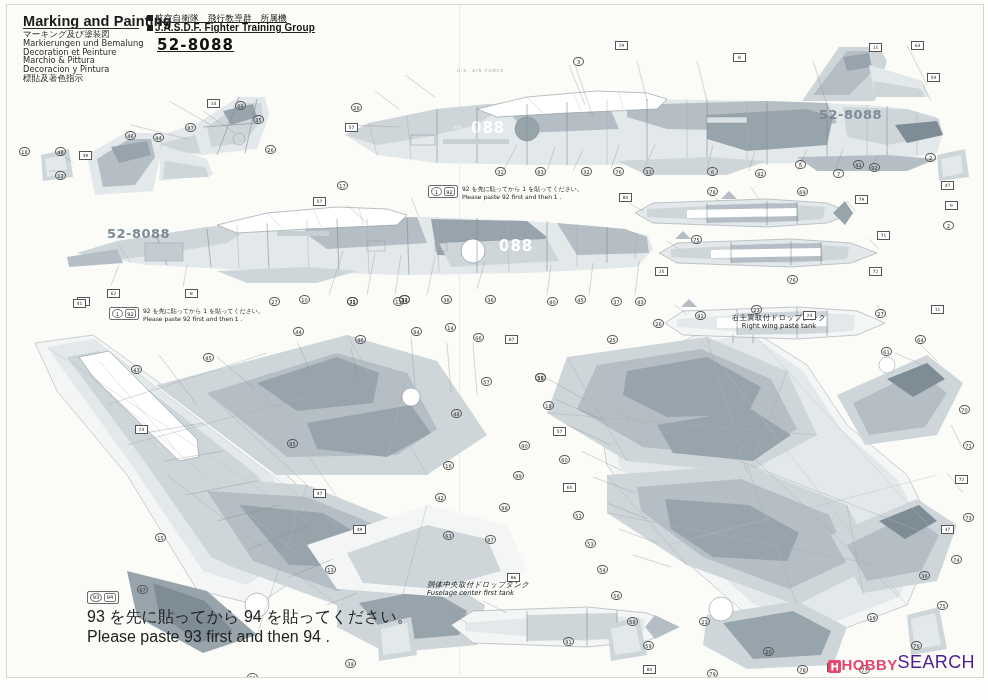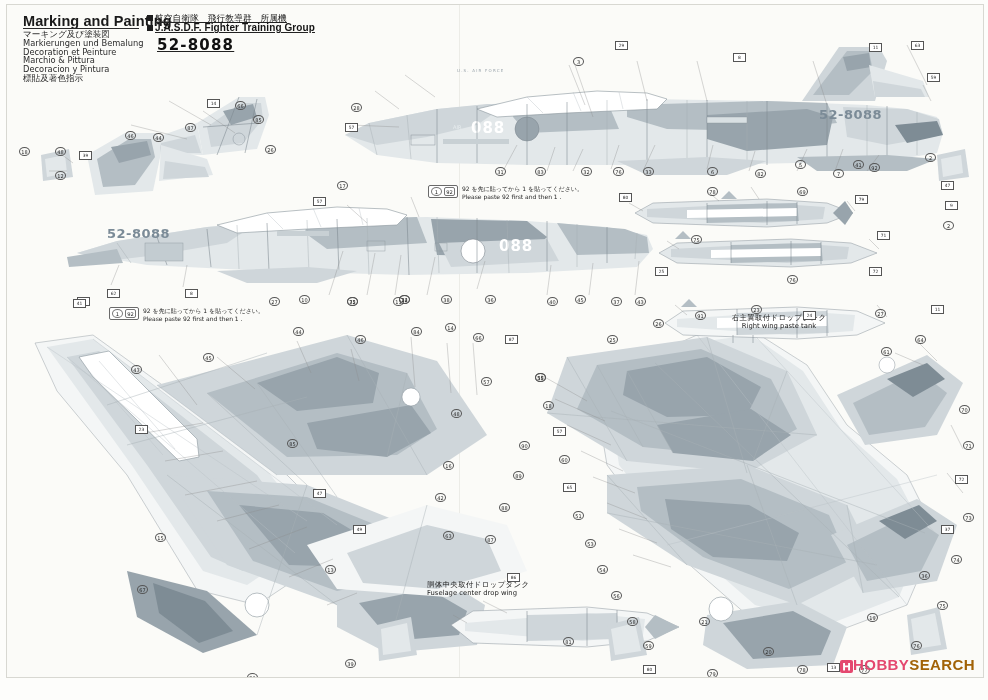--- a/index.html
+++ b/index.html
@@ -60,21 +60,21 @@
   }
   .logo .mark{
     width:13px;height:13px;background:#e4486f;border-radius:2px;position:relative;
   }
   .logo .mark:after{
     content:"";position:absolute;left:3px;top:2.5px;width:7px;height:8px;
     background:#fff;
     clip-path:polygon(0% 0%,28% 0%,28% 38%,72% 38%,72% 0%,100% 0%,100% 100%,72% 100%,72% 58%,28% 58%,28% 100%,0% 100%);
   }
   .logo .h{font-size:15px;font-weight:bold;color:#e4486f;letter-spacing:.4px;font-family:"Liberation Sans",sans-serif;}
-  .logo .s{font-size:15px;font-weight:bold;color:#a16207;letter-spacing:.4px;font-family:"Liberation Sans",sans-serif;}
+  .logo .s{font-size:18px;font-weight:normal;color:#4c1d95;letter-spacing:.4px;font-family:"Liberation Sans",sans-serif;}
   
   .svgwrap{position:absolute;left:0;top:0;width:976px;height:672px;pointer-events:none;}
   
   .cn{
     position:absolute;font-size:5.6px;font-family:"DejaVu Sans",sans-serif;color:#2a2a2a;
     line-height:6px;white-space:nowrap;
   }
   .cn.circ{
     border:.6px solid #555;border-radius:50%;
     min-width:7px;height:7px;padding:0 1px;display:flex;align-items:center;justify-content:center;
@@ -422,28 +422,38 @@
       <span class="chips">
         <span class="chip">1</span>
         <span class="chip b">92</span>
       </span>
       <span>
         <div class="txt">92 を先に貼ってから 1 を貼ってください。</div>
         <div class="txt">Please paste 92 first and then 1 .</div>
       </span>
     </div>
 
+    <div style="position:absolute;left:80px;top:580px;">
+      <span class="chips" style="display:inline-flex;gap:2px;border:.7px solid #6a6a6a;border-radius:2px;padding:1px 2px;background:#fff;">
+        <span class="chip" style="display:flex;align-items:center;justify-content:center;font-size:5.2px;font-family:'DejaVu Sans',sans-serif;border:.6px solid #777;border-radius:50%;width:10px;height:7px;background:#fff;">93</span>
+        <span class="chip b" style="display:flex;align-items:center;justify-content:center;font-size:5.2px;font-family:'DejaVu Sans',sans-serif;border:.6px solid #777;border-radius:2px;width:10px;height:7px;background:#fff;">94</span>
+      </span>
+      <div style="margin-top:3px;">
+        <div class="txt">93 を先に貼ってから 94 を貼ってください。</div>
+        <div class="txt">Please paste 93 first and then 94 .</div>
+      </div>
+    </div>
 
     <div class="tcap" style="left:642px;top:308px;width:260px;">
       <div class="jp">右主翼取付ドロップタンク</div>
       <div class="en">Right wing paste tank</div>
     </div>
-    <div class="tcap" style="left:420px;top:575px;width:260px;text-align:left;">
+    <div class="tcap" style="left:420px;top:575px;width:260px;text-align:left;font-style:italic;">
       <div class="jp">胴体中央取付ドロップタンク</div>
-      <div class="en">Fuselage center drop wing</div>
+      <div class="en">Fuselage center first tank</div>
     </div>
 
 
     <div id="callout-layer">
         <div class="cn circ" style="left: 566px; top: 52px;">3</div>
         <div class="cn dbl" style="left: 726px; top: 48px;">8</div>
         <div class="cn dbl" style="left: 920px; top: 68px;">59</div>
         <div class="cn dbl" style="left: 338px; top: 118px;">57</div>
         <div class="cn circ" style="left: 344px; top: 98px;">28</div>
         <div class="cn circ" style="left: 258px; top: 140px;">26</div>

